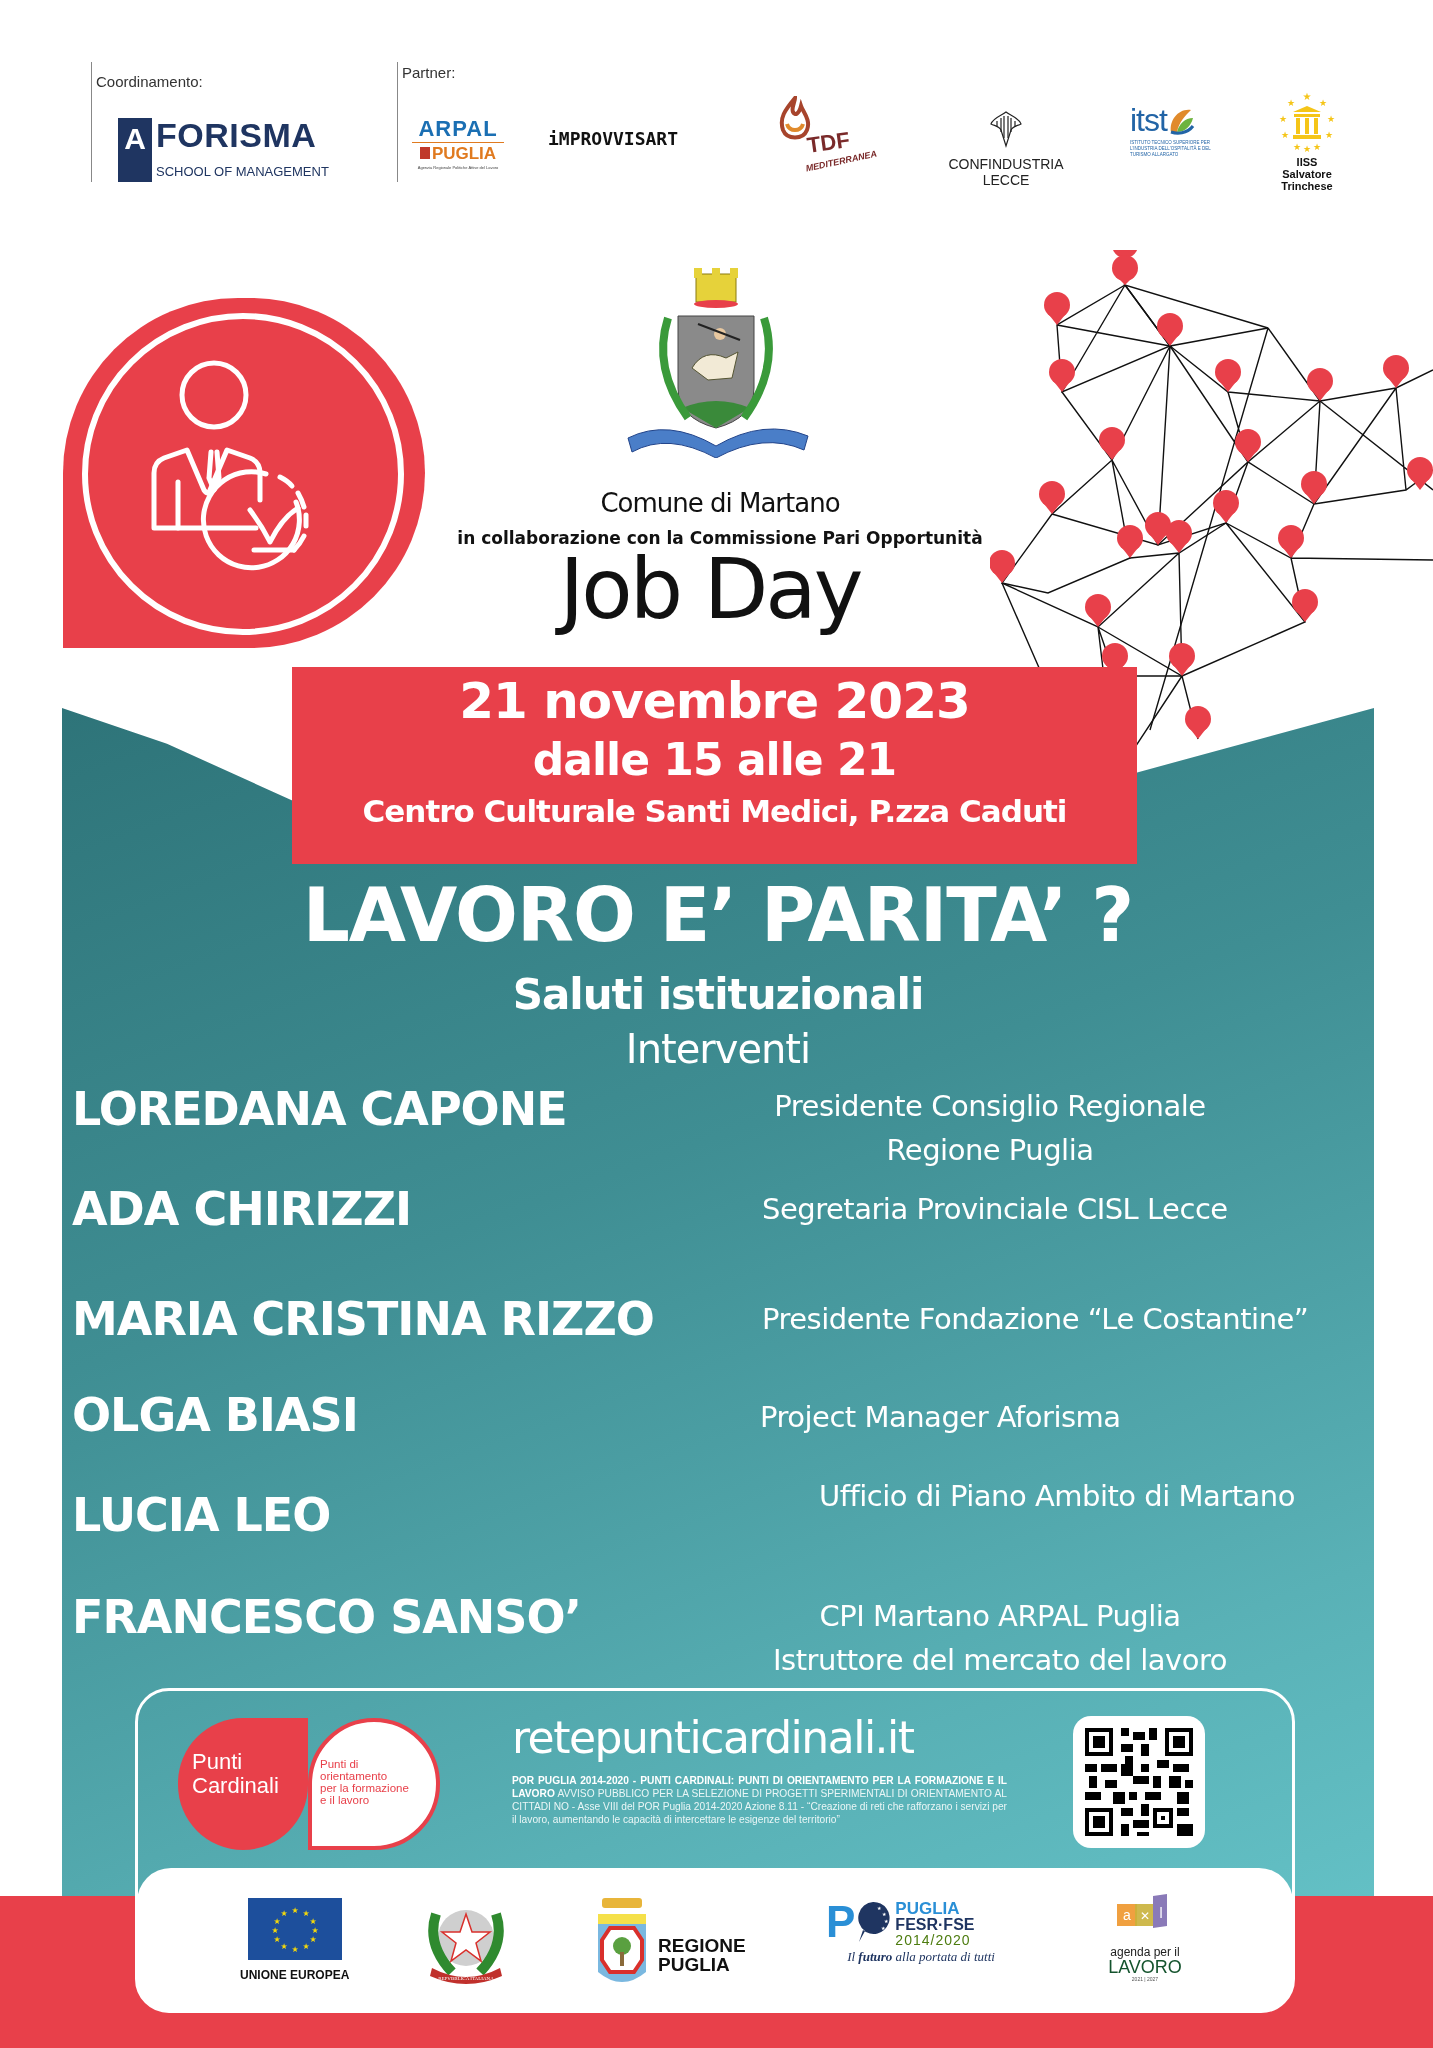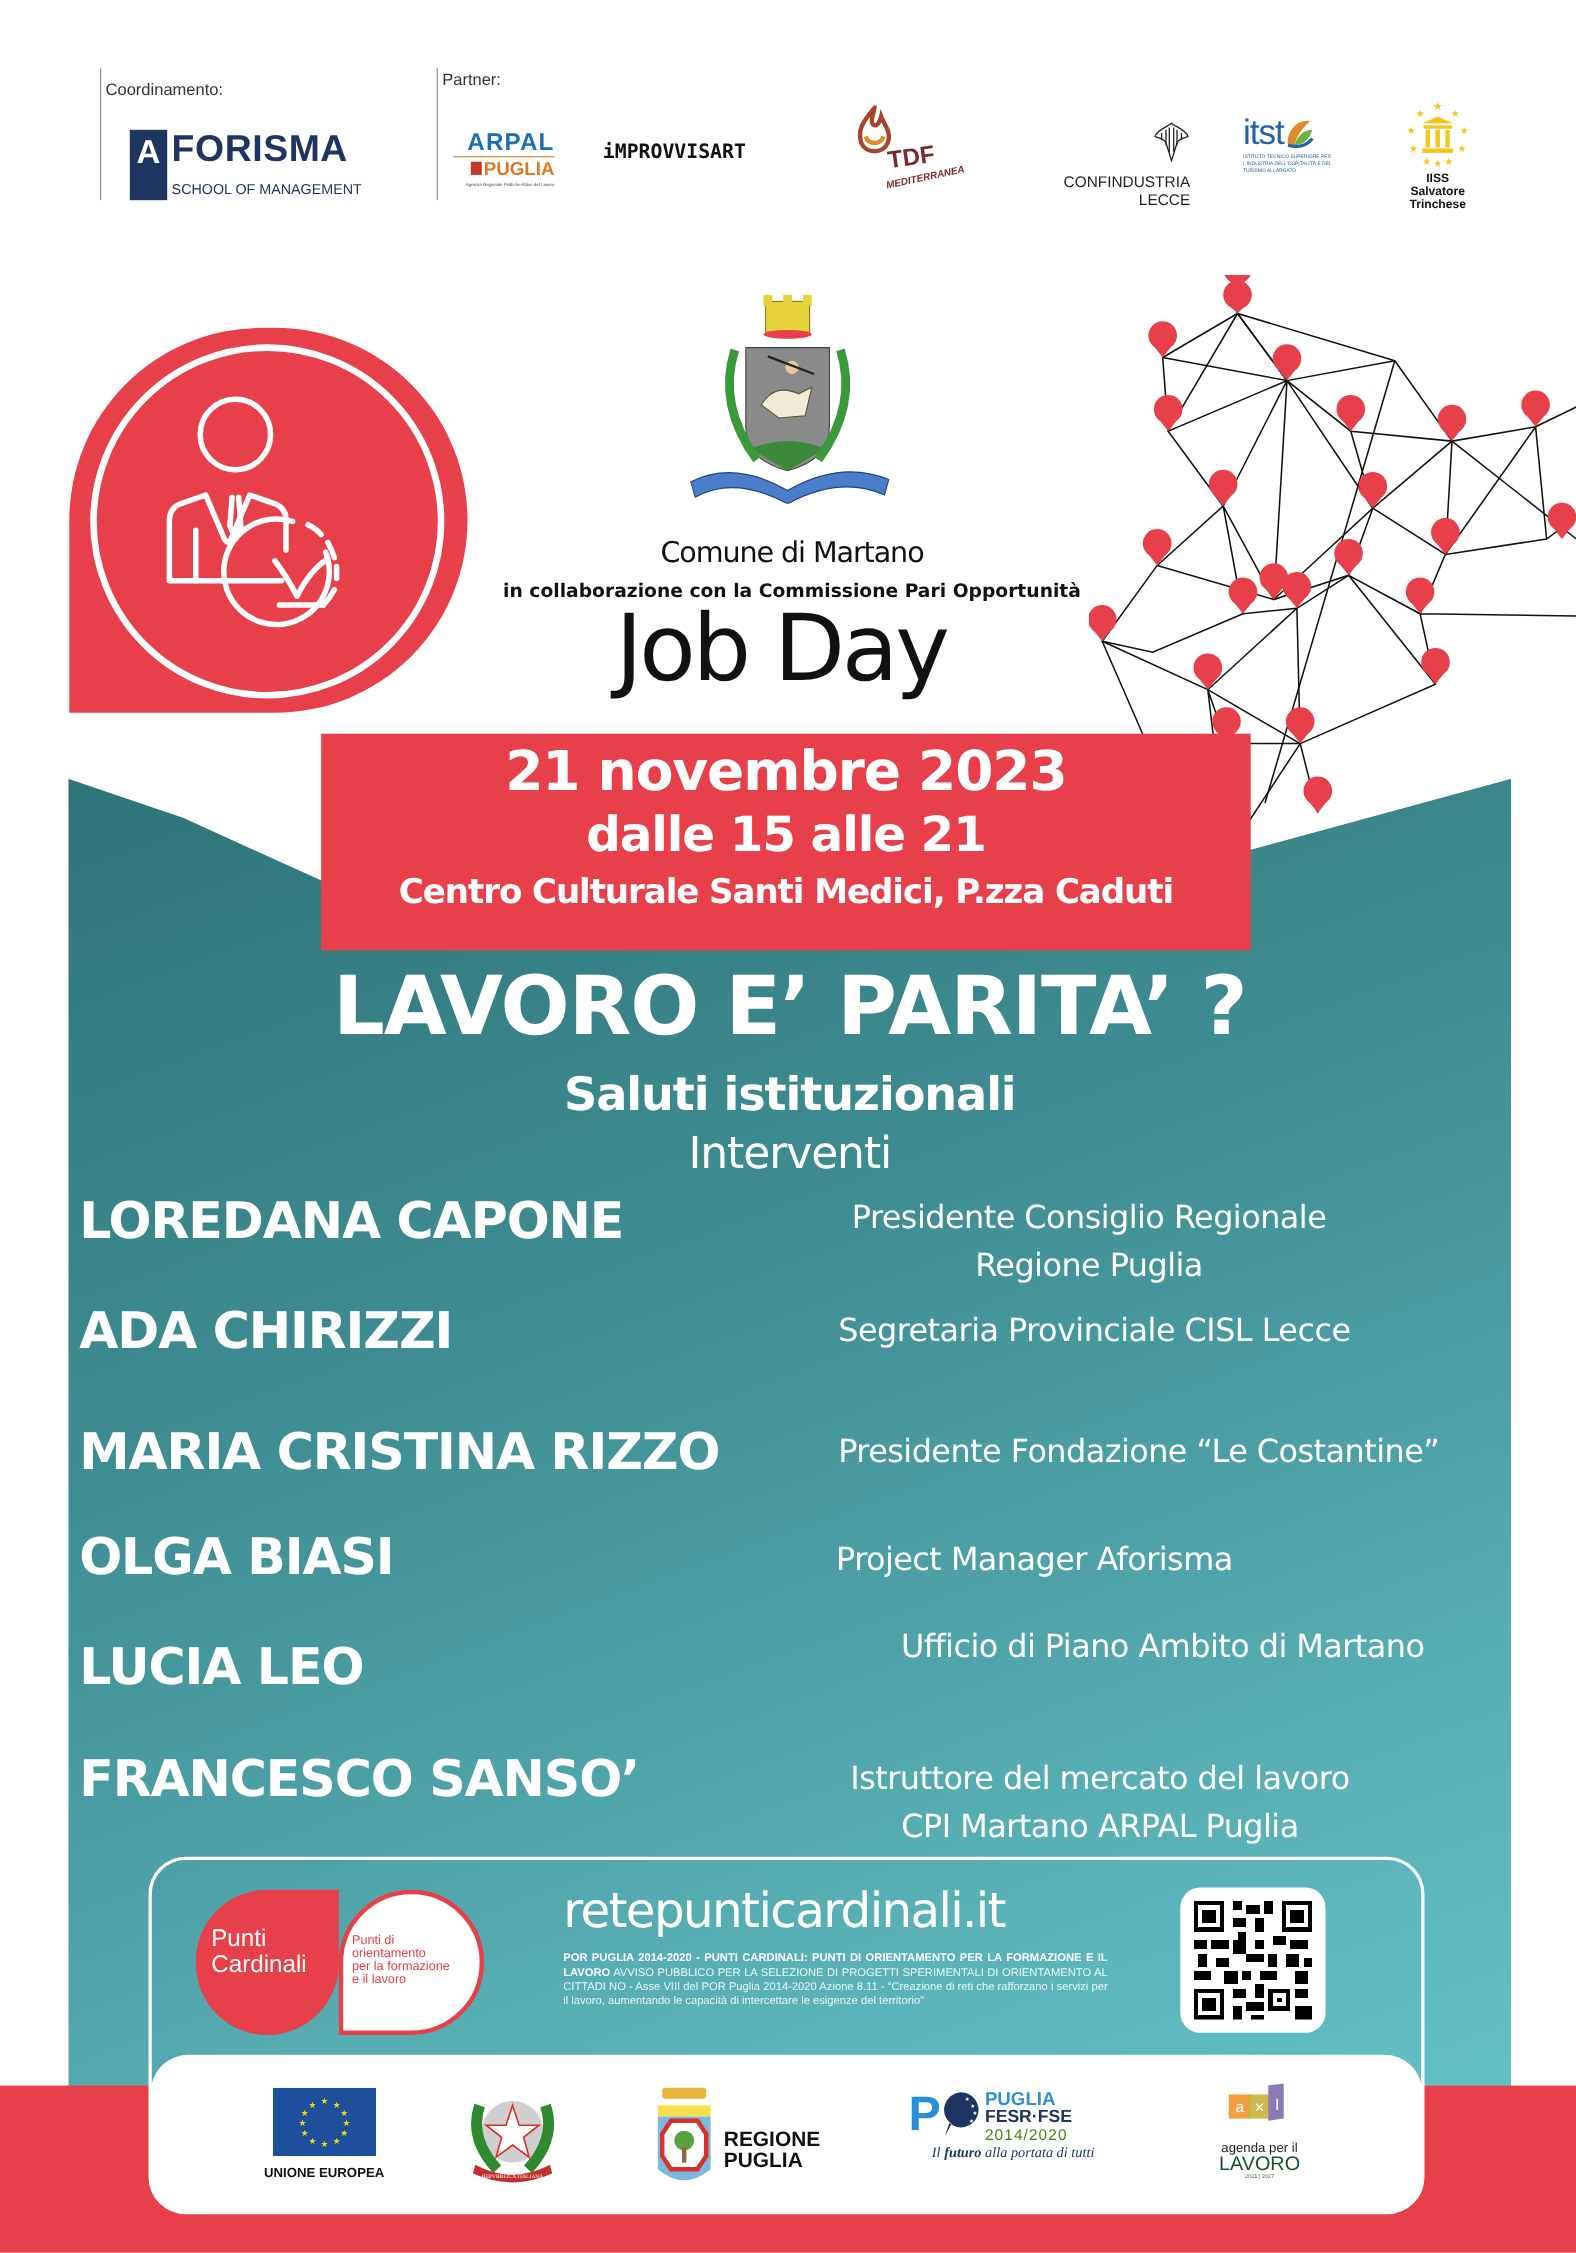--- a/index.html
+++ b/index.html
@@ -8,21 +8,21 @@
   .abs { position:absolute; }
 
   
   .hdr-label { font-family:"Liberation Sans", sans-serif; font-size:15px; color:#333; }
   .vline { width:1px; background:#888; }
   .aforisma { left:118px; top:118px; display:flex; align-items:flex-start; }
   .af-box { width:34px; height:64px; background:#1f3561; color:#fff; font-family:"Liberation Sans", sans-serif; font-weight:bold; font-size:30px; display:flex; align-items:center; justify-content:center; padding-bottom:22px; }
   .af-right { margin-left:4px; }
   .af-name { font-family:"Liberation Sans", sans-serif; font-weight:bold; font-size:34px; color:#1f3561; line-height:34px; letter-spacing:0.5px;}
   .af-sub { font-family:"Liberation Sans", sans-serif; font-size:13px; color:#1f3561; margin-top:12px; }
-  .partner-logo { font-family:"Liberation Sans", sans-serif; text-align:right; }
+  .partner-logo { font-family:"Liberation Sans", sans-serif; text-align:center; }
 
   
   .hero-badge { left:63px; top:298px; width:362px; height:350px; background:#e8404a; border-radius:181px 181px 181px 0; }
   .hero-ring { left:82px; top:313px; width:322px; height:322px; border:6px solid #fff; border-radius:50%; }
 
   .comune { left:420px; top:488px; width:600px; text-align:center; font-family:"DejaVu Sans", sans-serif; font-size:26px; letter-spacing:-1px; }
   .collab { left:300px; top:528px; width:840px; text-align:center; font-family:"DejaVu Sans", sans-serif; font-weight:bold; font-size:17px; }
   .jobday { left:400px; top:540px; width:620px; text-align:center; font-family:"DejaVu Sans", sans-serif; font-size:84px; letter-spacing:-3px; font-weight:500; }
 
   
@@ -270,22 +270,22 @@
   <div>Project Manager Aforisma</div>
 </div>
 
 <div class="abs speaker-name" style="top:1488px;">LUCIA LEO</div>
 <div class="abs speaker-role" style="left:762px;top:1474px;width:590px;">
     <div>Ufficio di Piano Ambito di Martano</div>
 </div>
 
 <div class="abs speaker-name" style="top:1590px;">FRANCESCO SANSO’</div>
 <div class="abs speaker-role" style="left:760px;top:1594px;width:480px;">
-  <div>Istruttore del mercato del lavoro</div>
-    <div>CPI Martano  ARPAL Puglia</div>
+  <div>CPI Martano  ARPAL Puglia</div>
+    <div>Istruttore del mercato del lavoro</div>
 </div>
 
 <div class="abs red-band"></div>
 <div class="abs white-card"></div>
 <div class="abs card-bottom"></div>
 
 <div class="abs pc-red">
   <div>Punti</div>
   <div>Cardinali</div>
 </div>

